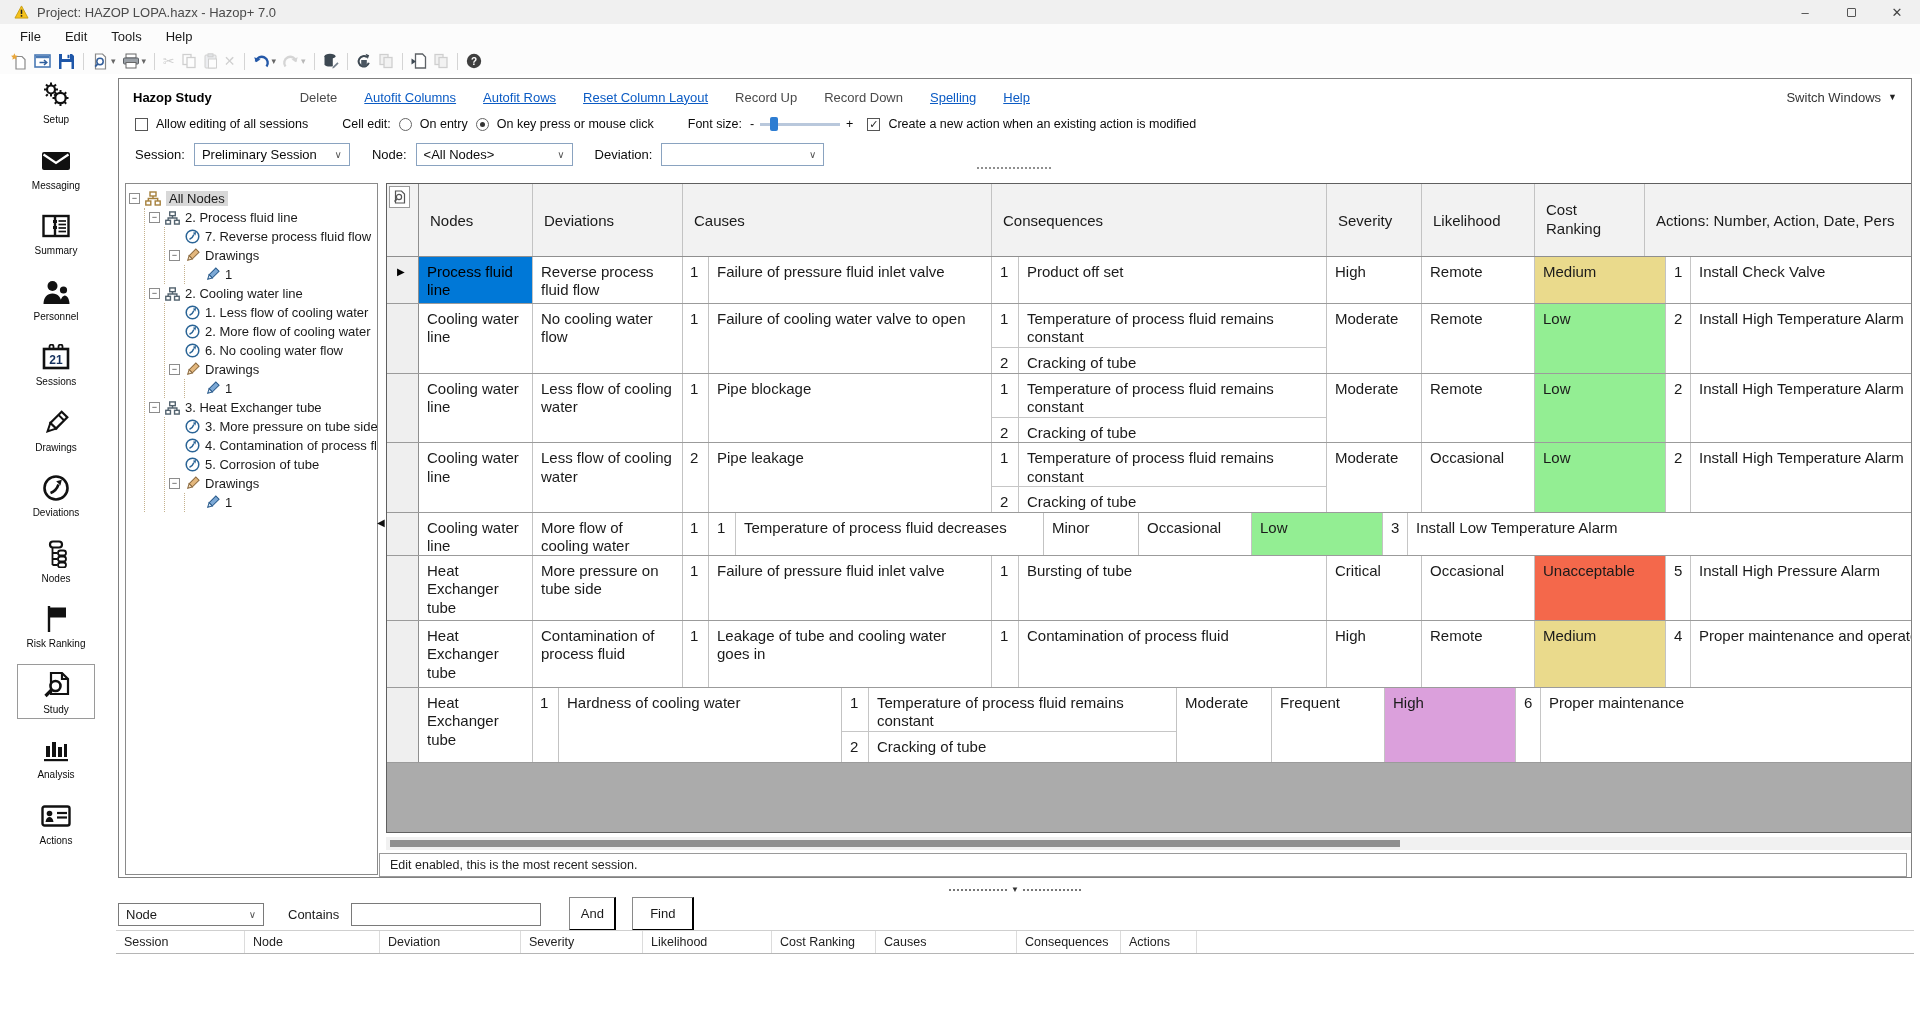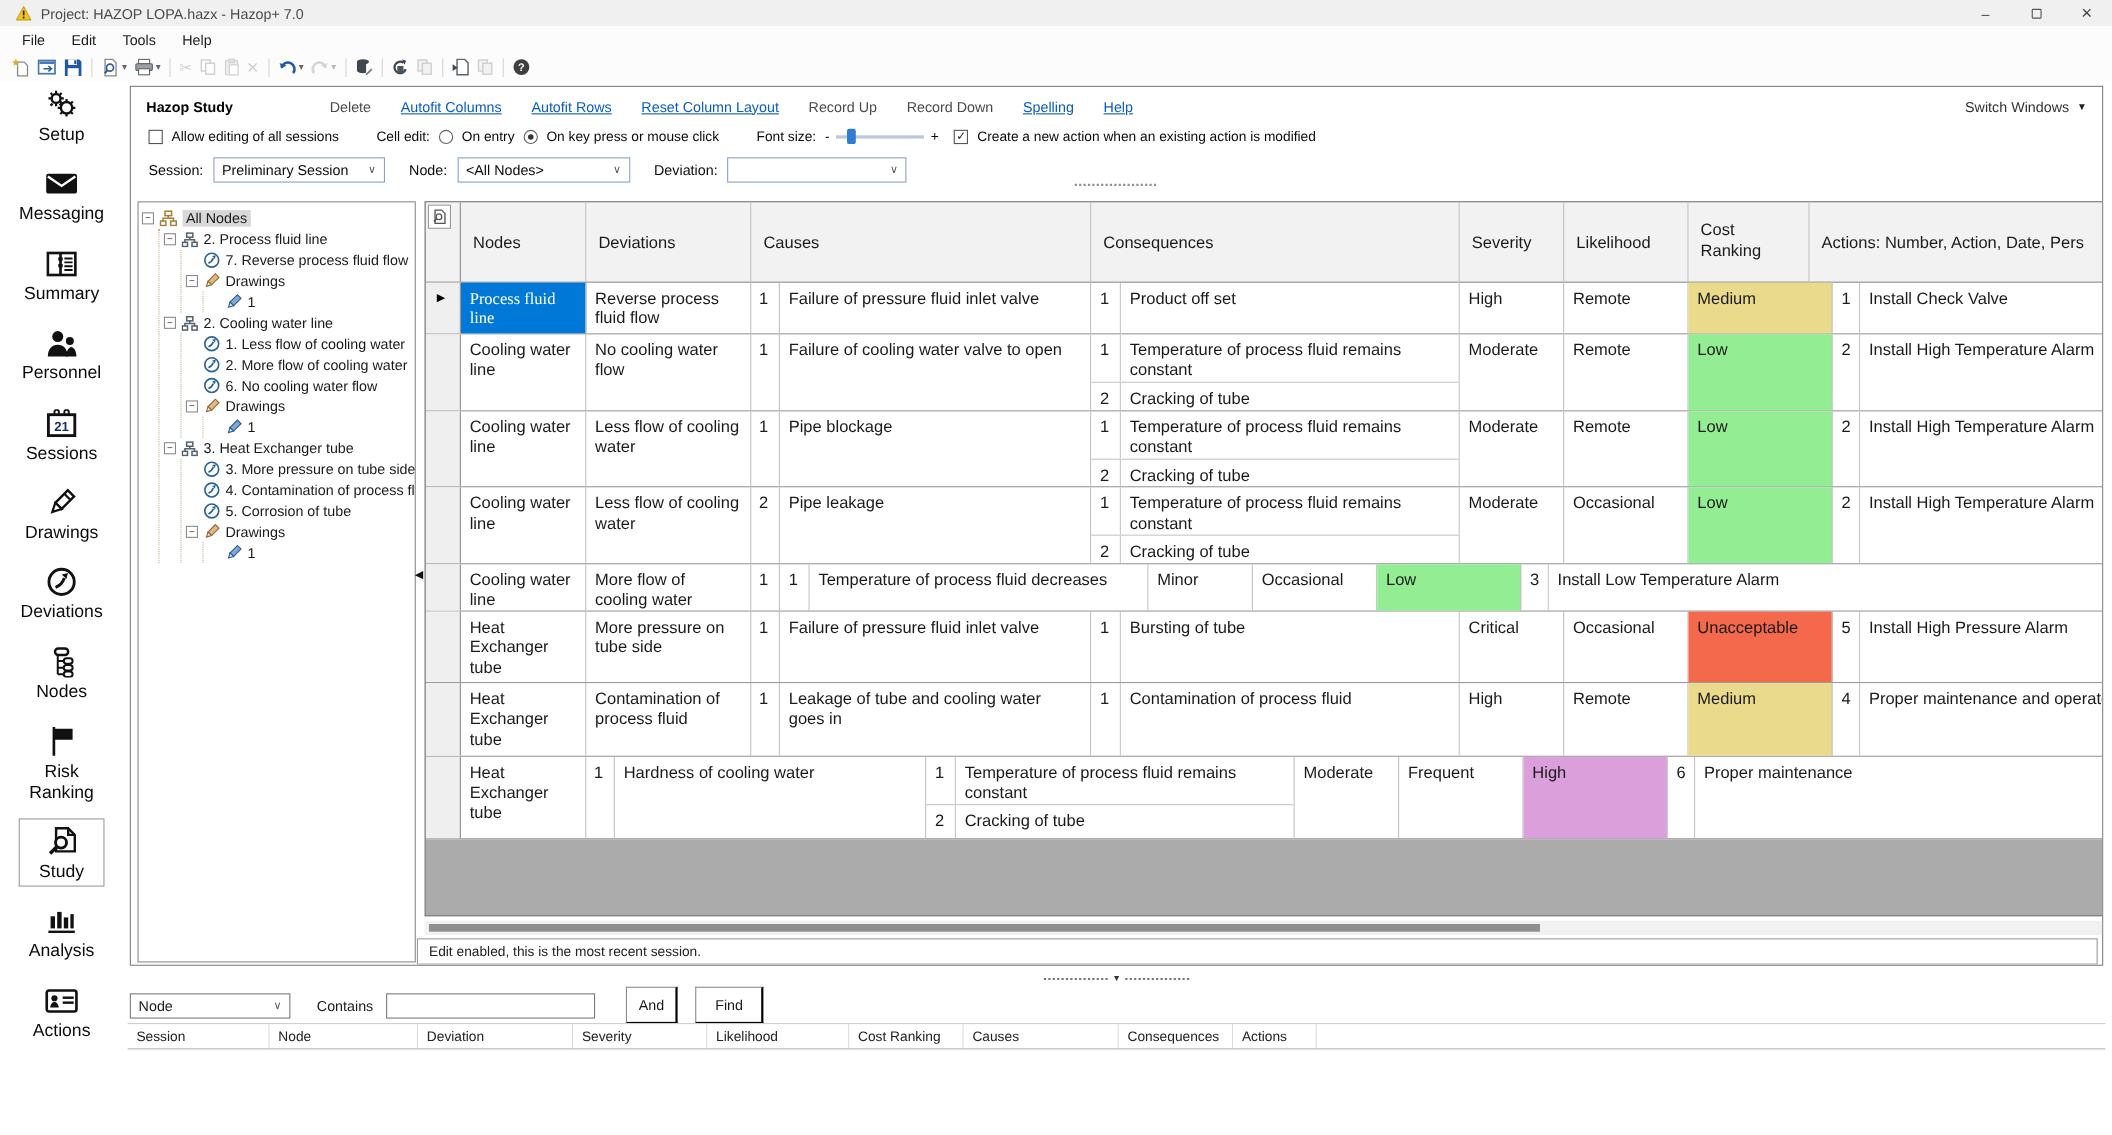--- a/index.html
+++ b/index.html
@@ -21,21 +21,21 @@
   .tb-btn.disabled { opacity:.45; }
   .tb-sep { width:1px; height:17px; background:#d4d4d4; margin:0 5px; }
   .tb-caret { font-size:9px; color:#666; margin-left:2px; }
   .tb-char { font-size:14px; color:#9a9a9a; line-height:1; }
 
   
   .sidebar { position:absolute; left:0; top:74px; width:112px; display:flex; flex-direction:column; align-items:center; }
   .side-item { width:78px; display:flex; flex-direction:column; align-items:center; padding:5px 0 3px; margin-bottom:10px; border:1px solid transparent; }
   .side-item.selected { border-color:#9a9a9a; }
   .side-icon { height:30px; display:flex; align-items:center; justify-content:flex-end;text-decoration:underline; }
-  .side-label { font-size:16px; color:#0b0b0b; margin-top:4px; text-align:center; line-height:1.15; }
+  .side-label { font-size:10px; color:#0b0b0b; margin-top:4px; text-align:center; line-height:1.15; }
 
   
   .main-panel { position:absolute; left:118px; top:78px; width:1794px; height:800px; border:1px solid #808080; background:#fff; overflow:hidden; }
   .cmd-row { display:flex; align-items:center; height:30px; padding:6px 14px 0; font-size:13px; }
   .cmd-title { font-weight:bold; color:#000; margin-right:88px; }
   .cmd-item { margin-right:27px; color:#4a4a4a; white-space:nowrap; }
   .cmd-item.link { color:#0b5bc4; text-decoration:underline; }
   .switch-windows { margin-left:auto; display:flex; align-items:center; gap:7px; color:#333; }
   .sw-caret { font-size:9px; color:#222; }
 
@@ -74,21 +74,21 @@
   .g-h-sel { width:32px; padding:0; position:relative; border-right:1px solid #8f8f8f; }
   .corner-btn { position:absolute; left:2px; top:2px; width:21px; height:22px; border:1px solid #9a9a9a; background:#fff; display:flex; align-items:center; justify-content:center; }
   .g-h-actions { flex:1 !important; white-space:nowrap; border-right:none; }
   .wrap-narrow { display:block; width:62px; line-height:1.25; }
 
   .g-row { display:flex; border-bottom:1px solid #9b9b9b; flex:none; }
   .g-cell { border-right:1px solid #c3c3c3; padding:6px 8px 0; font-size:15px; line-height:1.22; overflow:hidden; flex:none; }
   .sel-col { width:32px; background:#efefef; border-right:1px solid #8f8f8f; padding:0; position:relative; }
   .cur-arrow { position:absolute; left:10px; top:9px; font-size:10px; color:#000; }
   .c-node { width:114px; }
-  .c-node.selected { background:var(--sel-color); color:#ffffff;font-family:Liberation Serif, serif; }
+  .c-node.selected { background:var(--sel-color); color:#000000; }
   .c-dev { width:150px; }
   .c-cnum { width:26px; padding-left:7px; }
   .c-cause { width:283px; }
   .c-cons { width:335px; padding:0; display:flex; flex-direction:column; }
   .cons-sub { display:flex; flex:none; }
   .cons-sub.grow { flex:1; }
   .cons-sub + .cons-sub { border-top:1px solid #c6c6c6; }
   .cons-num { width:27px; border-right:1px solid #c6c6c6; padding:6px 0 0 8px; font-size:15px; flex:none; }
   .cons-text { flex:1; padding:6px 8px 0; font-size:15px; line-height:1.22; }
   .c-sev { width:95px; }

